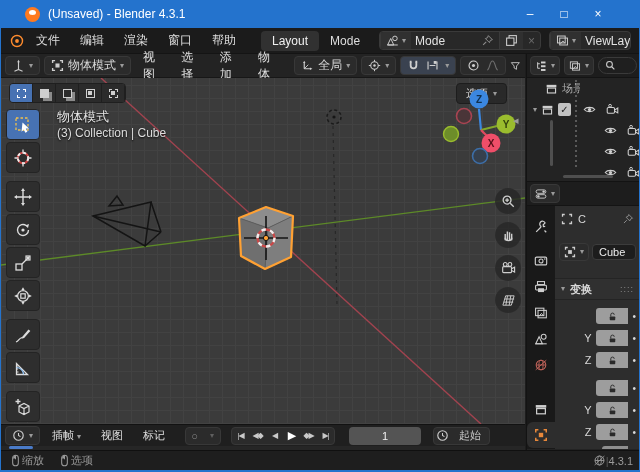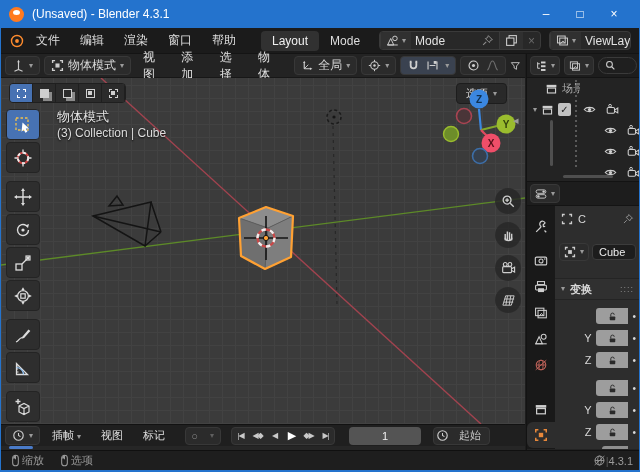--- a/index.html
+++ b/index.html
@@ -6,21 +6,21 @@
   html,body{background:#000}
   .win{position:relative;width:640px;height:472px;background:#1d1d1d;overflow:hidden;
        border-left:1px solid #2473cd;border-right:1px solid #2473cd;border-bottom:2px solid #2473cd}
   .abs{position:absolute}
   .row{display:flex;align-items:center}
   .txt{color:#d8d8d8;font-size:12px;white-space:nowrap}
   .dim{color:#8a8a8a}
   .ic{display:block;color:#cfcfcf}
   .chev{font-size:8px;color:#9a9a9a;line-height:1}
   
-  .titlebar{height:28px;background:#2473cd;display:flex;align-items:center;padding:0 8px;gap:8px}
+  .titlebar{height:28px;background:#2473cd;display:flex;align-items:center;padding:0 24px;gap:8px}
   .title{color:#fff;font-size:12px}
   .wctl{margin-left:auto;display:flex}
   .wbtn{width:34px;height:28px;display:flex;align-items:center;justify-content:center;color:#fff;font-size:12px}
   .blogo{width:15px;height:15px;border-radius:50%;background:#ff7a1f;position:relative}
   .blogo:after{content:"";position:absolute;left:4px;top:3px;width:7px;height:5px;border-radius:50%;background:#fff}
   
   .menubar{height:26px;background:#1b1b1b;display:flex;align-items:center;padding:0 8px;gap:2px;border-bottom:1px solid #141414}
   .mitem{padding:3px 9px;font-size:12px;color:#dedede;border-radius:3px}
   .wstab{background:#313131;border-radius:4px;padding:3px 11px;color:#f0f0f0;font-size:12px;margin-left:14px}
   .idblock{display:flex;align-items:center;height:19px;background:#282828;border:1px solid #3a3a3a;border-radius:4px;overflow:hidden}
@@ -325,22 +325,22 @@
       <span class="chev">▾</span>
     </div>
     <div class="hbtn">
       <svg class="ic" width="13" height="13">
           <use href="#i-bracketsq"></use>
         </svg>
       <span class="txt">物体模式</span>
       <span class="chev">▾</span>
     </div>
     <span class="hmenu">视图</span>
+    <span class="hmenu">选择</span>
     <span class="hmenu">添加</span>
-    <span class="hmenu">选择</span>
     <span class="hmenu">物体</span>
     <div class="hbtn" style="margin-left:6px">
       <svg class="ic" width="13" height="13">
           <use href="#i-orient"></use>
         </svg>
       <span class="txt">全局</span>
       <span class="chev">▾</span>
     </div>
     <div class="hbtn">
       <svg class="ic" width="13" height="13">

